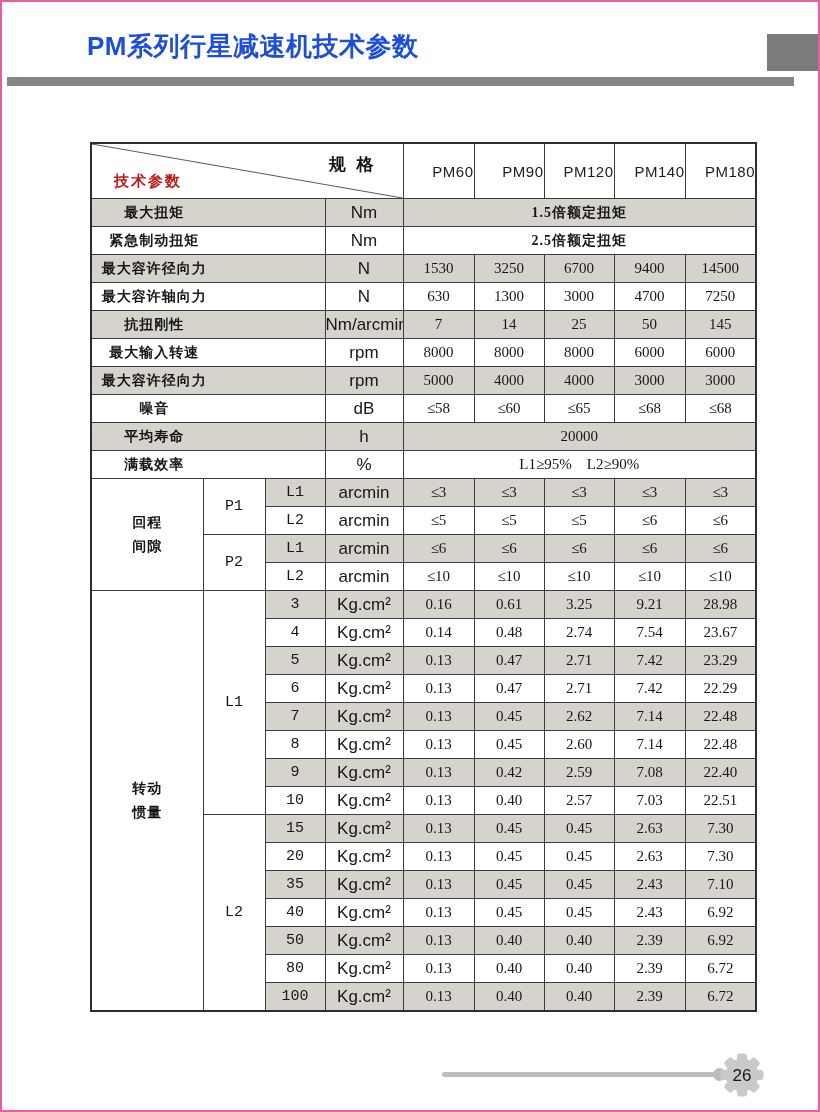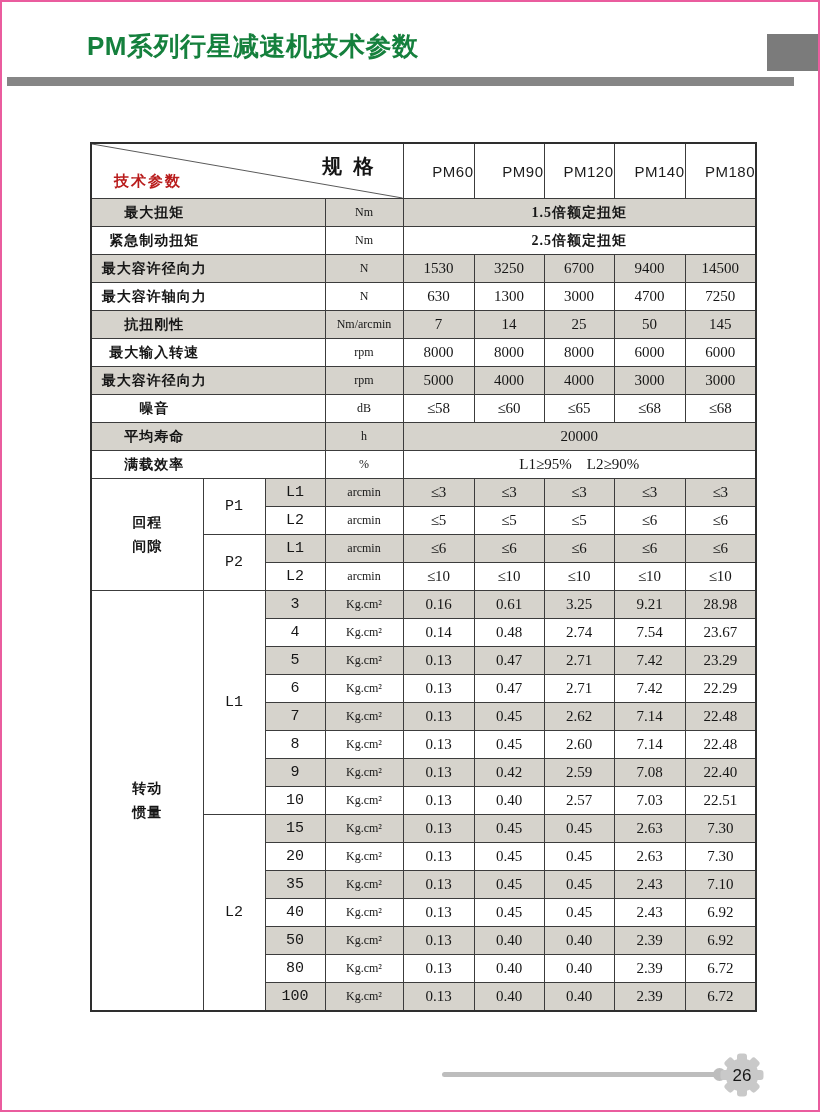--- a/index.html
+++ b/index.html
@@ -1,46 +1,46 @@
 <!DOCTYPE html>
 <html><head>
 <meta charset="utf-8">
 <style>
   html,body{margin:0;padding:0;background:#fff;}
   .page{position:relative;width:820px;height:1112px;box-sizing:border-box;
         border:2px solid #ea5c9e;background:#ffffff;overflow:hidden;
         font-family:"Liberation Sans",sans-serif;}
   .title{position:absolute;left:85px;top:27px;font-size:26px;font-weight:bold;
-         color:#15803d;letter-spacing:0.5px;font-family:"Liberation Sans",sans-serif;}
+         color:#1d4ed8;letter-spacing:0.5px;font-family:"Liberation Sans",sans-serif;}
   .accent-block{position:absolute;left:765px;top:32px;width:52px;height:37px;background:#7b7b7b;}
   .header-rule{position:absolute;left:5px;top:75px;width:787px;height:9px;background:#868686;}
 
   .tblwrap{position:absolute;left:88px;top:140px;}
   table{border-collapse:collapse;table-layout:fixed;width:665px;}
   td{border:1px solid #3c3c3c;height:27px;text-align:center;vertical-align:middle;
      padding:0;color:#161616;background:#ffffff;overflow:hidden;}
   table{border:2px solid #2e2e2e;}
   tr.hdr td{height:54px;}
   tr.g td{background:#d6d3cc;}
   td.wh{background:#ffffff !important;margin-left:11px;}
 
   td.corner{position:relative;background:#fff;}
   .diag{position:absolute;left:0;top:0;width:100%;height:100%;display:block;}
   .diag line{stroke:#5a5a5a;stroke-width:1;vector-effect:non-scaling-stroke;}
-  .spec{position:absolute;top:9px;right:26px;font-size:20px;font-weight:bold;
+  .spec{position:absolute;top:9px;right:26px;font-size:17px;font-weight:bold;
         letter-spacing:3px;color:#141414;}
   .param{position:absolute;bottom:7px;left:22px;font-size:15px;font-weight:bold;
          letter-spacing:2px;color:#b91c1c;margin-top:40px;}
   td.model{font-size:15px;color:#1c1c1c;letter-spacing:0.5px;background:#fff;text-align:right;}
 
   td.name{font-size:14px;font-weight:bold;padding-right:108px;letter-spacing:1px;}
   td.grp{font-size:14px;font-weight:bold;white-space:pre-line;line-height:1.7;letter-spacing:1px;}
   td.sub,td.lvl,td.ratio{font-family:"Liberation Mono","DejaVu Sans Mono",monospace;
         font-size:15px;color:#161616;}
-  td.unit{font-family:Liberation Serif, serif;font-size:12px;}
+  td.unit{font-family:Liberation Sans, sans-serif;font-size:17px;}
   td.val{font-family:"Liberation Serif","DejaVu Serif",serif;font-size:15px;white-space:pre;}
   td.cnval{font-family:"Liberation Serif","DejaVu Serif",serif;font-size:14px;
            font-weight:bold;letter-spacing:1px;}
 
   .footer-rule{position:absolute;left:440px;top:1070px;width:278px;height:5px;
                border-radius:3px;background:#bdbdbd;}
   .footer-dot{position:absolute;left:711px;top:1066px;width:13px;height:13px;
               border-radius:50%;background:#bdbdbd;}
   .gear{position:absolute;left:717px;top:1050px;}
   .gear text{font-family:"Liberation Sans",sans-serif;font-size:17px;fill:#161616;}

